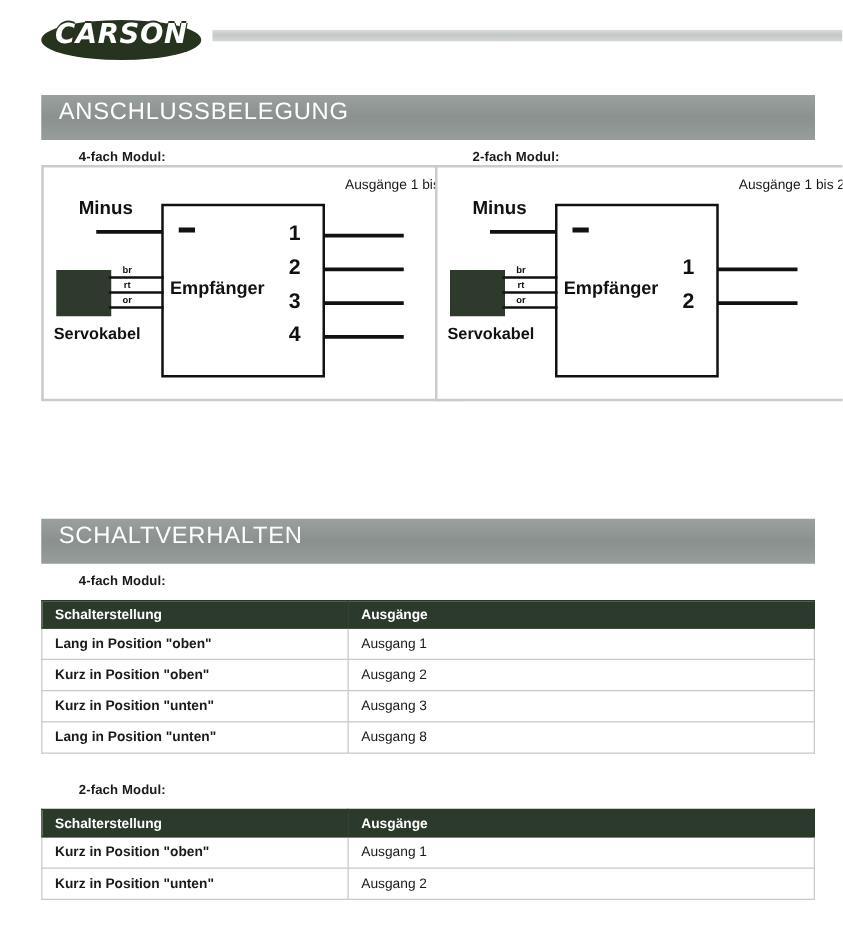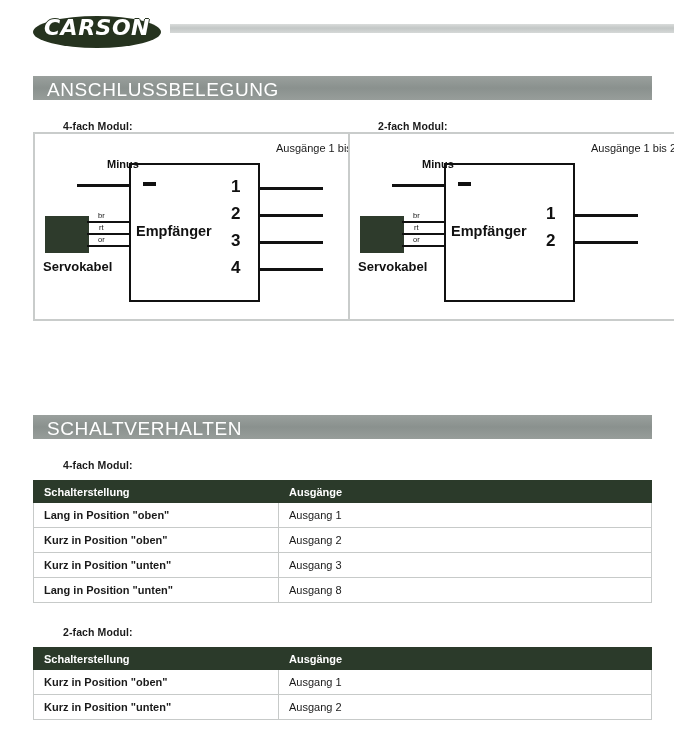--- a/index.html
+++ b/index.html
@@ -55,21 +55,21 @@
     position: absolute;
     left: 170px; top: 24px;
     width: 504px; height: 9px;
     background: linear-gradient(to bottom, #d9dcdb 0%, #c3c7c6 45%, #d5d8d7 100%);
   }
 
   
   .section-bar {
     position: absolute;
     left: 33px;
-    width: 619px; height: 24px;
+    width: 619px; height: 36px;
     background: linear-gradient(to bottom, #9aa09d 0%, #8a918e 50%, #979d9a 100%);
   }
   .section-bar .label {
     position: absolute;
     left: 14px; top: 3px;
     font-family: "Liberation Sans", sans-serif;
     font-size: 19px;
     font-weight: 400;
     letter-spacing: 0.6px;
     color: #ffffff;
@@ -125,25 +125,24 @@
     white-space: nowrap;
   }
   .minus-sign {
     position: absolute;
     width: 13px; height: 4px;
     background: #111111;
   }
 
   .minus-label {
     position: absolute;
-    font-size: 11px;
-    font-weight: 700;
-    color: #111111;
-    white-space: nowrap;
-    margin-left: 44px;
+    font-size: 15px;
+    font-weight: 700;
+    color: #111111;
+    white-space: nowrap;
   }
   .servo-label {
     position: absolute;
     font-size: 13px;
     font-weight: 700;
     color: #111111;
     white-space: nowrap;
   }
 
   .connector {
@@ -157,21 +156,21 @@
     height: 2.5px;
   }
   .wire-thin {
     position: absolute;
     background: #111111;
     height: 1.5px;
   }
   .wire-label {
     position: absolute;
     font-size: 7.5px;
-    font-weight: 400;
+    font-weight: 700;
     color: #111111;
     white-space: nowrap;
     line-height: 8px;
   }
   .out-num {
     position: absolute;
     font-size: 17px;
     font-weight: 700;
     color: #111111;
     line-height: 17px;

